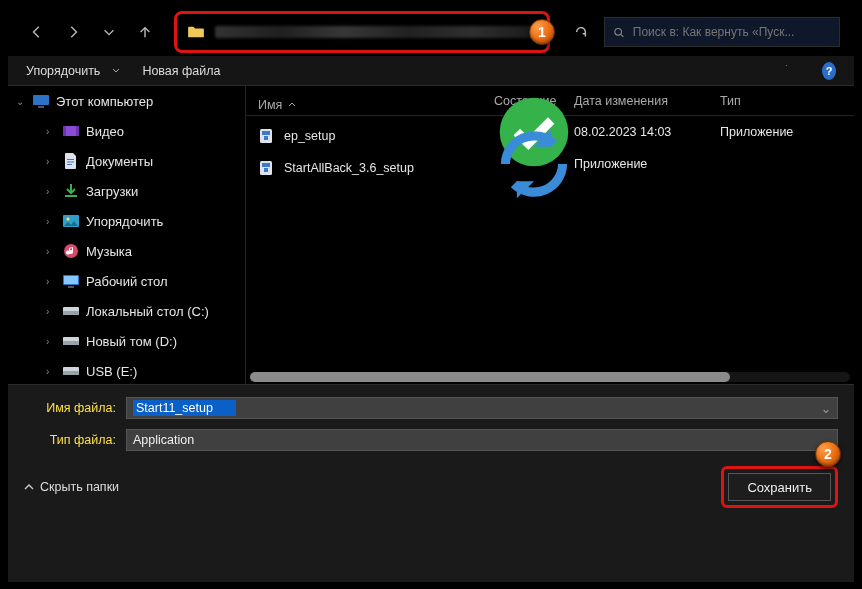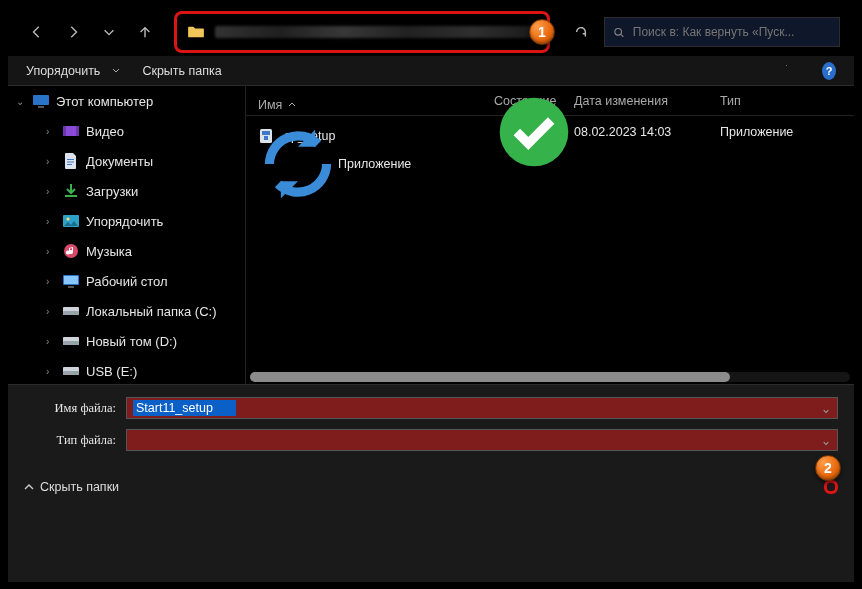--- a/index.html
+++ b/index.html
@@ -48,22 +48,22 @@
 .list-row .file-ico { width: 18px; height: 16px; margin-right: 8px; }
 .list-row .file-ico svg { width: 16px; height: 16px; }
 .state-ico { width: 14px; height: 14px; }
 .list-hsb { height: 14px; display: flex; align-items: center; padding: 0 4px; }
 .list-hsb .track { flex: 1; height: 10px; background: #151515; border-radius: 5px; position: relative; }
 .list-hsb .thumb { position: absolute; left: 0; width: 80%; top: 0; bottom: 0; background: #8b8b8b; border-radius: 5px; }
 .list-filler { flex: 1; }
 
 .bottom { background: #1a1a1a; padding: 12px 16px 10px 16px; border-top: 1px solid #2d2d2d; display: flex; flex-direction: column; gap: 10px; }
 .form-row { display: flex; align-items: center; gap: 10px; }
-.form-row label { width: 92px; text-align: right; font-size: 12.5px; color: #e5e5e5; font-family: Liberation Serif, serif; }
-.field { flex: 1; height: 22px; background: #7f1d1d; border: 1px solid #555; display: flex; align-items: center; padding: 0 6px; position: relative; }
+.form-row label { width: 92px; text-align: right; font-size: 12.5px; color: #fde047; }
+.field { flex: 1; height: 22px; background: #404040; border: 1px solid #555; display: flex; align-items: center; padding: 0 6px; position: relative; }
 .field input { background: transparent; border: none; color: #eee; font-size: 12.5px; width: 100%; outline: none; }
 .field .dd { position: absolute; right: 2px; top: 0; bottom: 0; width: 18px; display: flex; align-items: center; justify-content: center; color: #999; }
 
 .footer { height: 52px; display: flex; align-items: center; padding: 0 16px; gap: 10px; background: #1a1a1a; }
 .hide-link { display: flex; align-items: center; gap: 6px; color: #ddd; font-size: 12.5px; cursor: pointer; }
 .footer .spacer { flex: 1; }
 .btn { height: 28px; padding: 0 18px; background: #1d1d1d; border: 1px solid #565656; color: #eee; font-size: 13px; display: flex; align-items: center; justify-content: center; cursor: pointer; }
 .btn-wrap-highlight { padding: 4px; border: 3px solid #dc1414; border-radius: 6px; position: relative; }
 .btn-wrap-highlight .marker { position: absolute; right: -6px; top: -28px; }
 
@@ -123,21 +123,21 @@
   </div>
 
   <div class="toolbar">
     <div class="tbtn">
       <span>Упорядочить</span>
       <svg width="8" height="8" viewBox="0 0 8 8">
           <path d="M1 2l3 3 3-3" stroke="#aaa" fill="none"></path>
         </svg>
     </div>
     <div class="tbtn">
-      <span>Скрыть папка</span>
+      <span>Новая файла</span>
     </div>
     <div class="tbspacer"></div>
     <div class="tbtn icon-only">
       <span class="view-ic">
         <svg viewBox="0 0 16 12">
             <rect x="0" y="0" width="16" height="3" fill="#bbb"></rect>
             <rect x="0" y="4.5" width="16" height="3" fill="#bbb"></rect>
             <rect x="0" y="9" width="16" height="3" fill="#bbb"></rect>
           </svg>
       </span>
@@ -230,21 +230,21 @@
           </div>
           <div class="tree-item sub">
             <span class="tree-chev">›</span>
             <span class="tree-ico">
               <svg viewBox="0 0 18 12">
                 <rect x="1" y="2" width="16" height="8" rx="1" fill="#cfd4da"></rect>
                 <rect x="1" y="6" width="16" height="4" rx="1" fill="#9aa2ad"></rect>
                 <rect x="12" y="7.5" width="2" height="1" fill="#4cc359"></rect>
               </svg>
             </span>
-            <span>Локальный папка (C:)</span>
+            <span>Локальный стол (C:)</span>
           </div>
           <div class="tree-item sub">
             <span class="tree-chev">›</span>
             <span class="tree-ico">
               <svg viewBox="0 0 18 12">
                 <rect x="1" y="2" width="16" height="8" rx="1" fill="#cfd4da"></rect>
                 <rect x="1" y="6" width="16" height="4" rx="1" fill="#9aa2ad"></rect>
                 <rect x="12" y="7.5" width="2" height="1" fill="#4cc359"></rect>
               </svg>
             </span>
@@ -295,20 +295,30 @@
               <span>ep_setup</span>
             </div>
             <div class="col-state" style="width:80px"><span class="state-ico"><svg viewBox="0 0 14 14">
                   <circle cx="7" cy="7" r="6" fill="#36b24a"></circle>
                   <path d="M4 7l2 2 4-4" stroke="#fff" stroke-width="1.6" fill="none"></path>
                 </svg></span></div>
             <div class="col-date" style="width:146px">08.02.2023 14:03</div>
             <div class="col-type" style="width:120px">Приложение</div>
           </div>
           <div class="list-row">
+            <div class="col-name" style="display:flex;align-items:center;width:236px">
+              <span class="file-ico">
+                <svg viewBox="0 0 16 16">
+                  <rect x="2" y="1" width="12" height="14" rx="1.5" fill="#dde3ea"></rect>
+                  <rect x="4" y="3" width="8" height="4" fill="#3d78c9"></rect>
+                  <rect x="6" y="8" width="4" height="4" fill="#3d78c9"></rect>
+                </svg>
+              </span>
+              <span>StartAllBack_3.6_setup</span>
+            </div>
             <div class="col-state" style="width:80px"><span class="state-ico"><svg viewBox="0 0 14 14">
                   <path d="M2 7a5 5 0 018.5-3.5M12 7a5 5 0 01-8.5 3.5" stroke="#3a8cd8" stroke-width="1.6" fill="none"></path>
                   <path d="M10 1v3h-3M4 13v-3h3" fill="#3a8cd8"></path>
                 </svg></span></div>
             <div class="col-type" style="width:120px">Приложение</div>
           </div>
         </div>
       <div class="list-filler"></div>
       <div class="list-hsb">
         <div class="track">
@@ -324,31 +334,35 @@
       <div class="field">
         <span style="display:inline-flex">
             <input class="selected-input" style="background: rgb(10, 96, 198); color: rgb(255, 255, 255); padding: 1px 3px; width: 103px;" value="Start11_setup">
           </span>
         <div class="dd">⌄</div>
       </div>
     </div>
     <div class="form-row">
       <label>Тип файла:</label>
       <div class="field">
+        <input value="Application" style="">
         <div class="dd">⌄</div>
       </div>
     </div>
   </div>
 
   <div class="footer">
     <div class="hide-link">
       <svg width="10" height="10" viewBox="0 0 10 10">
           <path d="M1 7l4-4 4 4" stroke="#ccc" fill="none" stroke-width="1.4"></path>
         </svg>
       <span>Скрыть папки</span>
     </div>
     <div class="spacer"></div>
     <div class="btn-wrap-highlight">
+      <div class="btn">
+          <span>Сохранить</span>
+        </div>
       <div class="marker">2</div>
     </div>
   </div>
 
 </div>
 
 </body></html>

